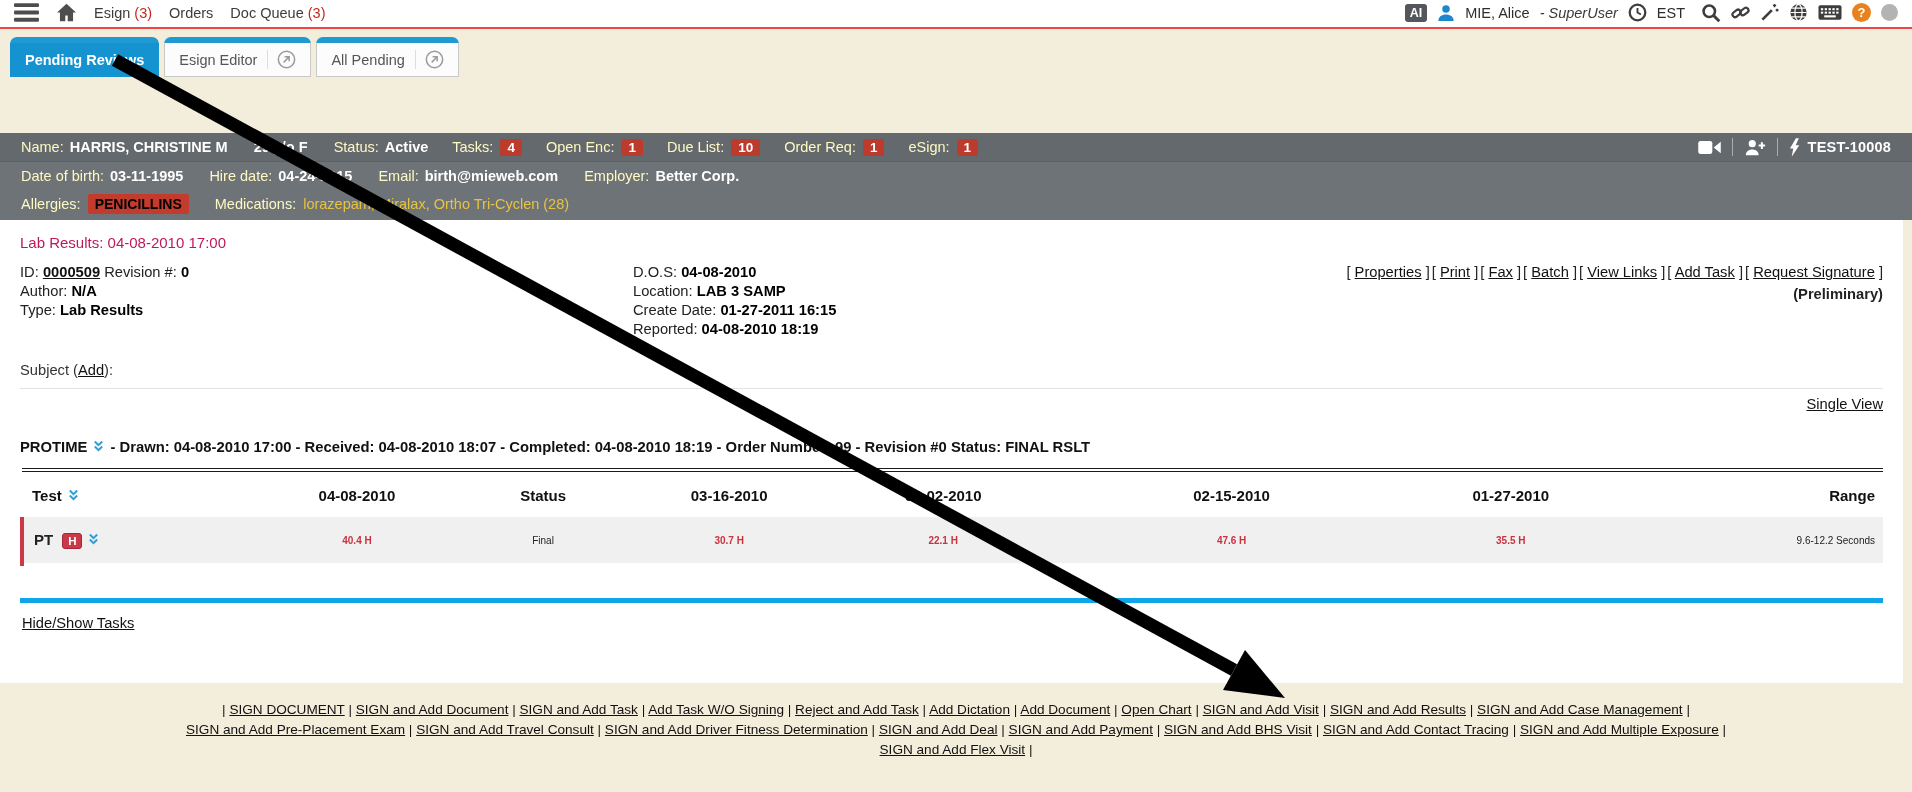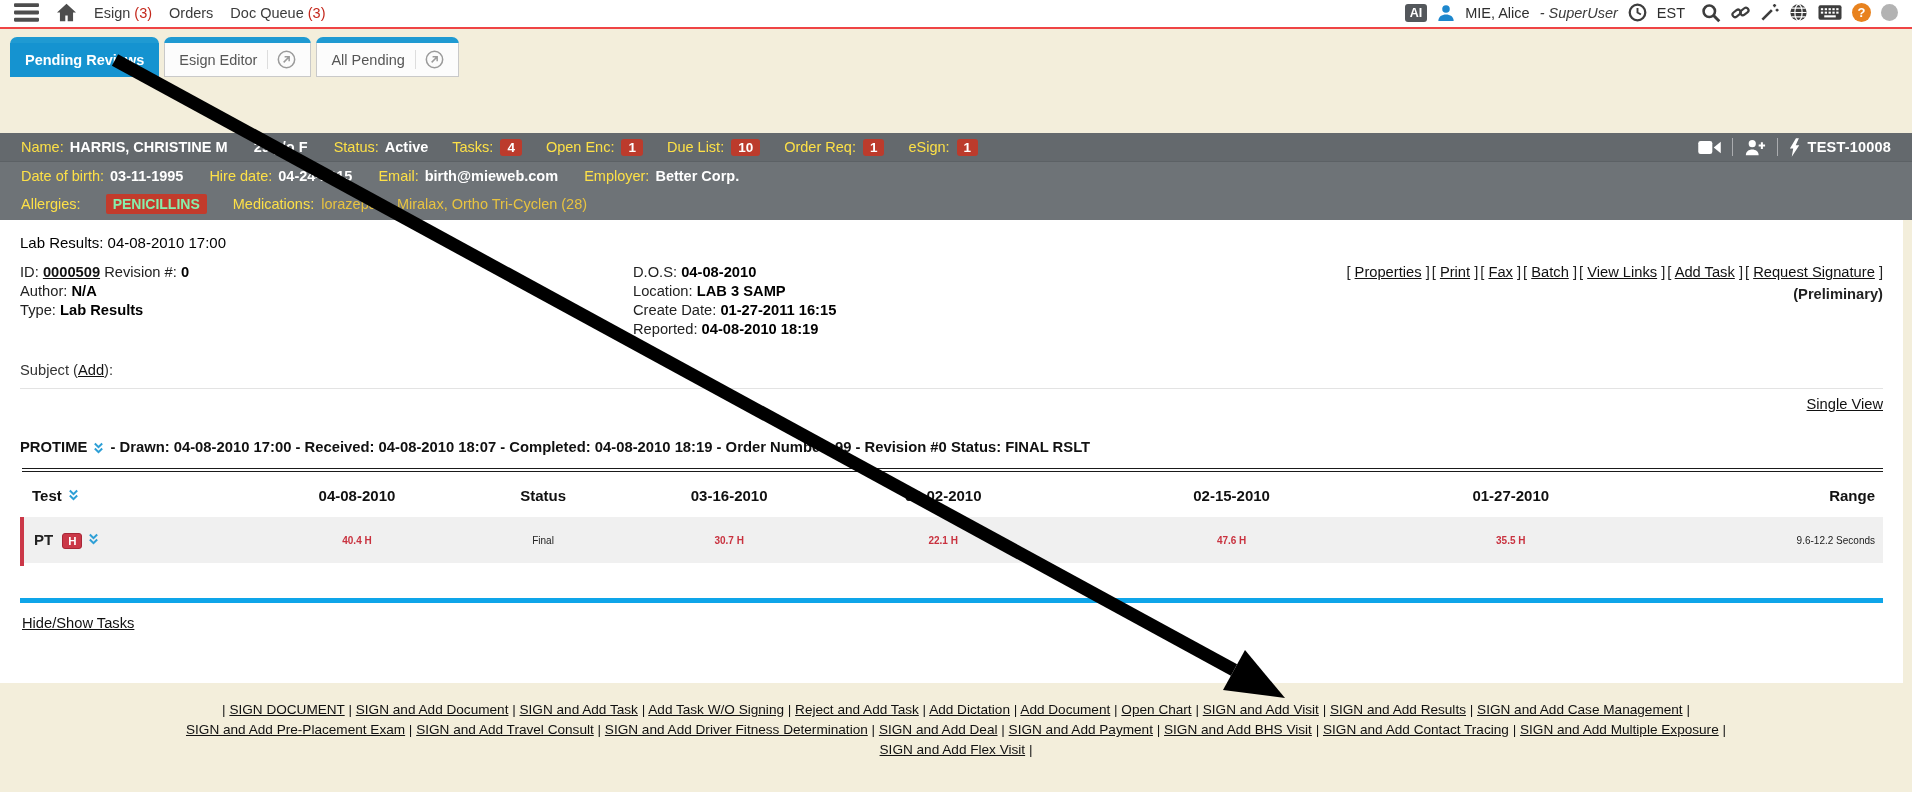--- a/index.html
+++ b/index.html
@@ -39,49 +39,49 @@
   .tab-body { flex:1; display:flex; align-items:center; padding:0 14px; gap:10px; background:#fcfcfc;
     border:1px solid #c9c9c9; border-top:none; font-size:14.5px; color:#555; }
   .tab.active .tab-body { background:#1593d0; border-color:#1593d0; color:#fff; font-weight:bold; }
   .tab-ext { display:inline-flex; border-left:1px solid #ddd; padding-left:9px; }
   
   .patient-header { margin-top: 56px; color:#fff; font-size:14.5px; }
   .p-row { display:flex; align-items:center; padding:0 21px; }
   .p-row1 { height:29px; background:#64696d; border-bottom:1px solid #5c6165; }
   .p-row2 { height:28px; background:#6e7377; }
   .p-row3 { height:30px; background:#6e7377; padding-bottom:3px; }
-  .plabel { color:#fde047; font-weight:normal; }
+  .plabel { color:#fef9c3; font-weight:normal; }
   .pvalue { color:#fff; font-weight:bold; }
   .gap-s { margin-left:6px; } .gap-m { margin-left:26px; } 
   .badge { background:#bc3b2c; color:#fff; font-weight:bold; padding:1px 7px; border-radius:3px;
     margin-left:7px; font-size:13.5px; cursor:pointer; }
   .counter { margin-left:24px; white-space:nowrap; }
   .p-right { margin-left:auto; display:flex; align-items:center; }
   .p-sep { width:1px; height:18px; background:rgba(255,255,255,.45); margin:0 11px; }
   .chart-id { font-weight:bold; margin-left:8px; letter-spacing:.2px; }
-  .allergy-badge { background:#c23b2c; color:#86efac; font-weight:bold; padding:2px 7px; border-radius:2px; margin-left:25px; font-size:14px; }
+  .allergy-badge { background:#c23b2c; color:#000000; font-weight:bold; padding:2px 7px; border-radius:2px; margin-left:7px; font-size:14px; }
   .meds { color:#e8c340; margin-left:7px; }
   
   .main { background:#fff; margin-right:9px; min-height:463px; padding:0 20px; }
-  .doc-title { padding-top:14px; font-size:15px; color:#000000; }
+  .doc-title { padding-top:14px; font-size:15px; color:#be185d; }
   .doc-info { margin-top:12px; display:flex; align-items:flex-start; }
   .col-left { width:613px; }
   .col-mid { flex:1; }
   .col-right { text-align:right; white-space:nowrap; }
   .info-line { line-height:19px; font-size:14.7px; }
   .lbl { color:#222; }
   .val { font-weight:bold; color:#000; }
   .lnk { color:#111; text-decoration:underline; cursor:pointer; }
   .id-link { font-weight:bold; }
   .action { margin-left:2px; font-size:14.7px; }
   .preliminary { font-weight:bold; font-size:14.7px; margin-top:5px; }
   .subject-line { margin-top:23px; font-size:14.7px; color:#333; }
   .divider { margin-top:10px; border-top:1px solid #e3e3e3; }
   .single-view { text-align:right; margin-top:7px; font-size:14.7px; }
-  .panel-line { margin-top:27px; font-size:14.8px; font-weight:bold; color:#111; display:flex; align-items:center; }
+  .panel-line { margin-top:27px; font-size:14.8px; font-weight:bold; color:#111; display:flex; }
   .panel-meta { margin-left:6px; }
   .chev { display:inline-flex; margin-left:6px; cursor:pointer; position:relative; top:1px; }
   
   table.results { width:100%; border-collapse:collapse; margin-top:13px; border-top:4px double #1a1a1a; }
   .results th { font-size:15px; font-weight:bold; padding:15px 6px 13px; color:#111; }
   .results td { font-size:10px; padding:14px 6px; color:#222; }
   .c0 { width:13%; text-align:left; padding-left:10px !important; }
   .c1 { width:10%; text-align:center; } .c2 { width:10%; text-align:center; }
   .c3 { width:10%; text-align:center; } .c4 { width:13%; text-align:center; }
   .c5 { width:18%; text-align:center; } .c6 { width:12%; text-align:center; }

